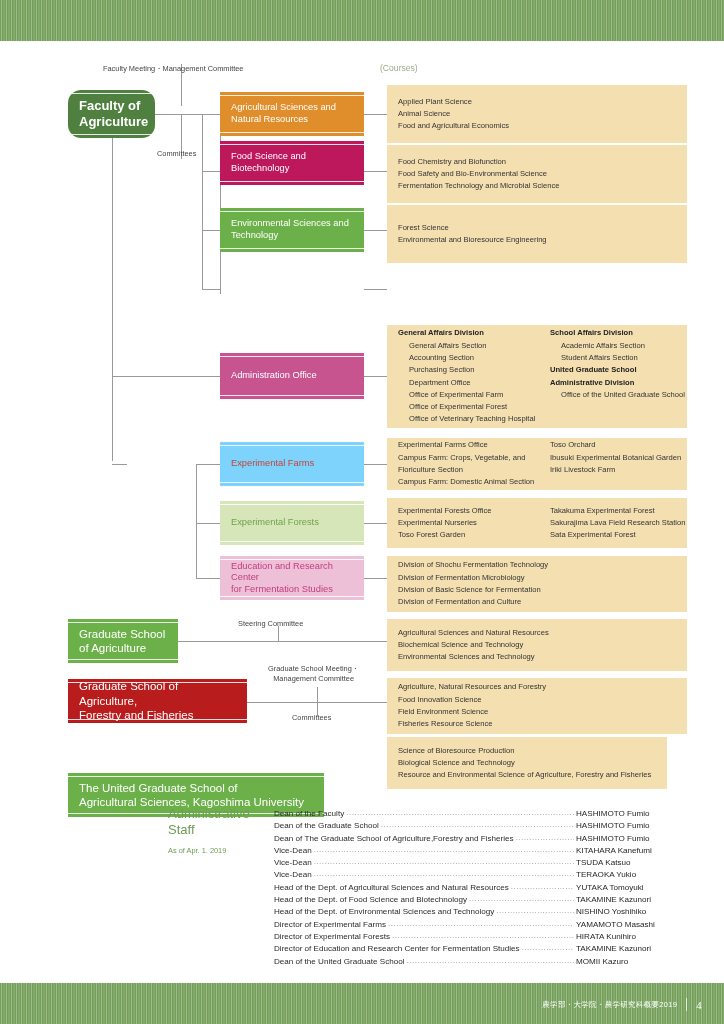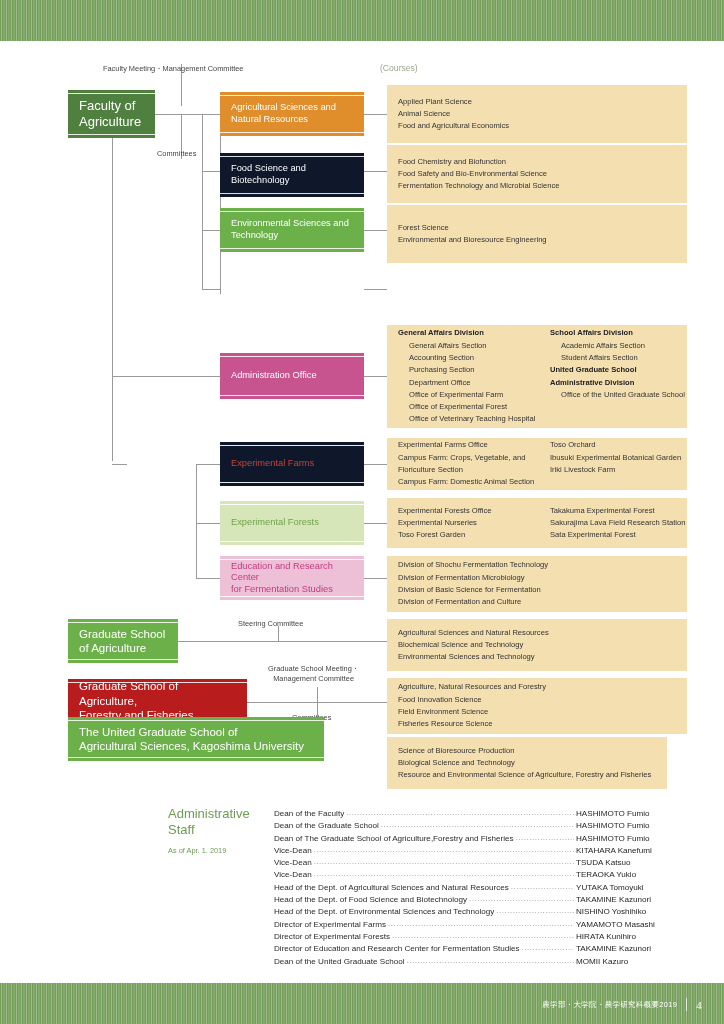--- a/index.html
+++ b/index.html
@@ -78,21 +78,21 @@
   }
   .box::before { top: 3px; }
   .box::after  { bottom: 3px; }
 
   
   .box.solid { color: #ffffff; }
   .box.solid::before, .box.solid::after { background: rgba(255,255,255,.85); }
   
   .box.tint::before, .box.tint::after { background: rgba(255,255,255,.9); }
 
-  .box.big { font-size: 13px; font-weight: 400; }
+  .box.big { font-size: 13px; font-weight: 700; border-radius: 13px; }
   .box.mid { font-size: 11.5px; }
 
   
   .panel {
     position: absolute;
     background: #f4dfb1;
     font-size: 7.6px;
     color: #333333;
     line-height: 1.62;
     padding: 0 11px;
@@ -231,36 +231,36 @@
     <span class="bx-label" style="white-space:pre-line;">Faculty of
 Agriculture</span>
   </div>
 
 
   <div class="box solid" style="left:220px; top:51px; width:144px; height:44px; background:#e08e2b;">
     <span class="bx-label" style="white-space:pre-line;">Agricultural Sciences and
 Natural Resources</span>
   </div>
 
-  <div class="box solid" style="left:220px; top:112px; width:144px; height:44px; background:#0f172a;">
+  <div class="box solid" style="left:220px; top:100px; width:144px; height:44px; background:#be185d;">
     <span class="bx-label" style="white-space:pre-line;">Food Science and
 Biotechnology</span>
   </div>
 
   <div class="box solid" style="left:220px; top:167px; width:144px; height:44px; background:#6cb04a;">
     <span class="bx-label" style="white-space:pre-line;">Environmental Sciences and
 Technology</span>
   </div>
 
 
   <div class="box solid" style="left:220px; top:312px; width:144px; height:46px; background:#c7538f;">
     <span class="bx-label" style="white-space:pre-line;">Administration Office</span>
   </div>
 
-  <div class="box tint" style="left:220px; top:401px; width:144px; height:44px; background:#0f172a; color:#c2443a;">
+  <div class="box tint" style="left:220px; top:401px; width:144px; height:44px; background:#7dd3fc; color:#c2443a;">
     <span class="bx-label" style="white-space:pre-line;">Experimental Farms</span>
   </div>
 
   <div class="box tint" style="left:220px; top:460px; width:144px; height:44px; background:#d7e6b8; color:#6fa24e;">
     <span class="bx-label" style="white-space:pre-line;">Experimental Forests</span>
   </div>
 
   <div class="box tint" style="left:220px; top:515px; width:144px; height:44px; background:#eec0d8; color:#c23b7e;">
     <span class="bx-label" style="white-space:pre-line;">Education and Research Center
 for Fermentation Studies</span>
@@ -269,21 +269,21 @@
   <div class="box solid mid" style="left:68px; top:578px; width:110px; height:44px; background:#6cb04a;">
     <span class="bx-label" style="white-space:pre-line;">Graduate School
 of Agriculture</span>
   </div>
 
   <div class="box solid mid" style="left:68px; top:638px; width:179px; height:44px; background:#b91c1c;">
     <span class="bx-label" style="white-space:pre-line;">Graduate School of Agriculture,
 Forestry and Fisheries</span>
   </div>
 
-  <div class="box solid mid" style="left:68px; top:676px; width:256px; height:44px; background:#6cb04a;">
+  <div class="box solid mid" style="left:68px; top:732px; width:256px; height:44px; background:#6cb04a;">
     <span class="bx-label" style="white-space:pre-line;">The United Graduate School of
 Agricultural Sciences, Kagoshima University</span>
   </div>
 
   <div class="panel" style="left:387px; top:44px; width:300px; height:58px;">
     <div class="pcols">
         <ul class="pcol c1">
           <li>Applied Plant Science</li>
           <li>Animal Science</li>
           <li>Food and Agricultural Economics</li>

